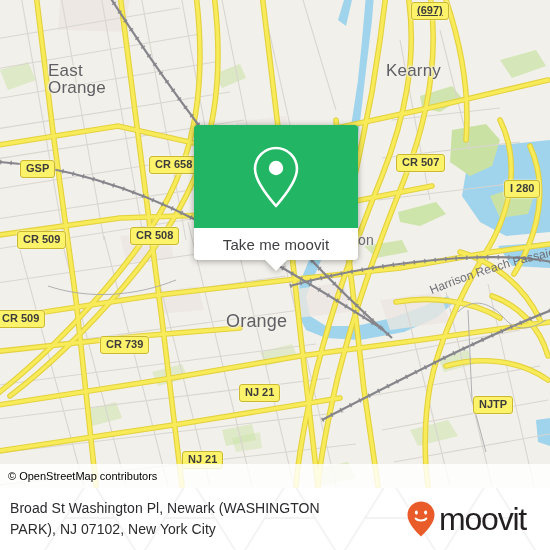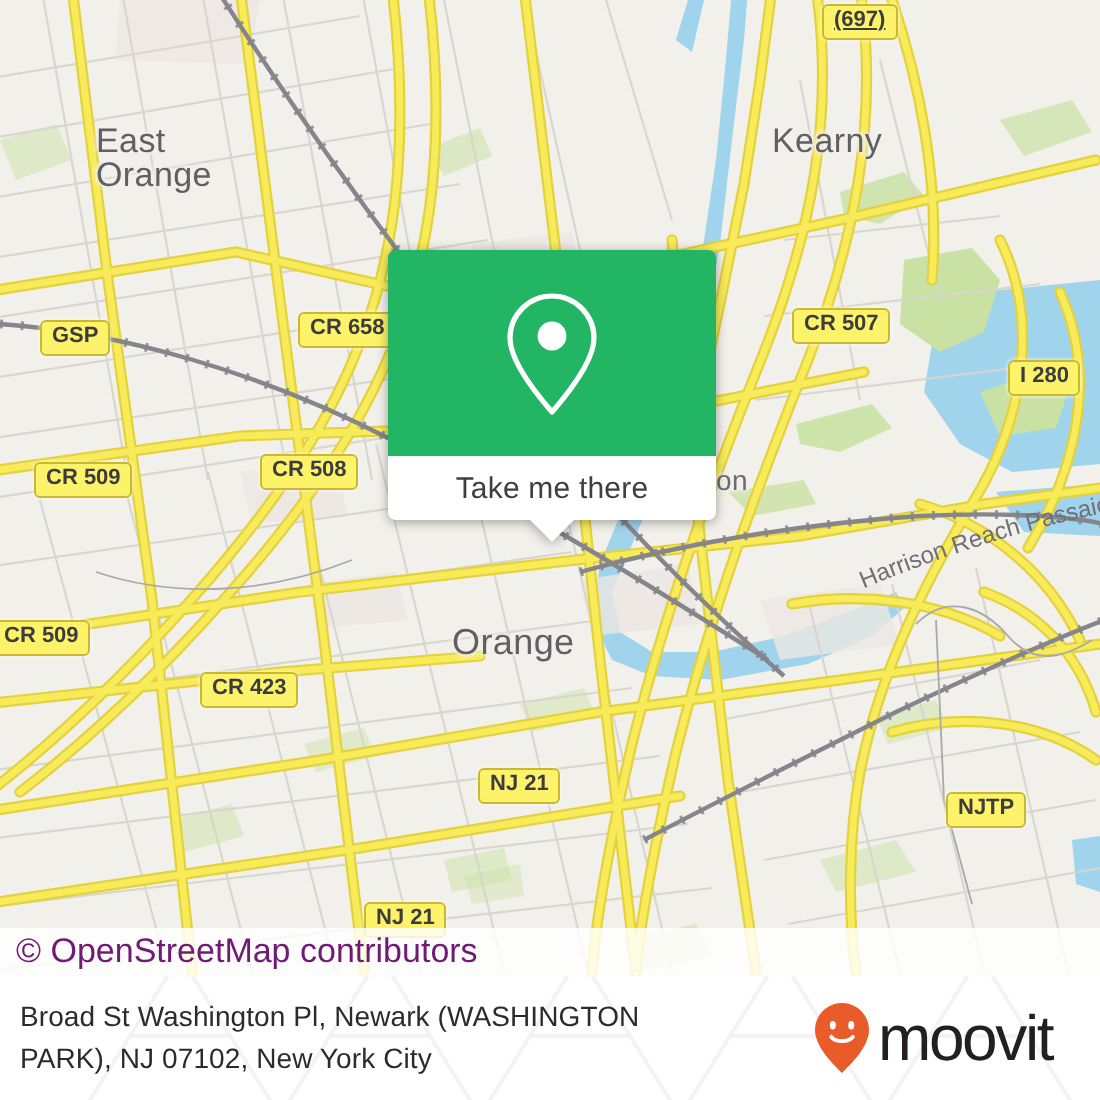--- a/index.html
+++ b/index.html
@@ -35,21 +35,21 @@
 
   
   .rivertext{font-size:12px;fill:#6f6f76;font-family:"Liberation Sans",sans-serif;}
 
   
   .attrib{
     position:absolute;left:0;bottom:0;width:550px;height:24px;
     background:rgba(255,255,255,.82);
     display:flex;align-items:center;
   }
-  .attrib span{font-size:17px;color:#701a75;padding-left:8px;font-family:"Liberation Sans",sans-serif;}
+  .attrib span{font-size:11px;color:#000000;padding-left:8px;font-family:"Liberation Sans",sans-serif;}
 
   
   .card{
     position:absolute;left:194px;top:125px;width:164px;
     border-radius:4px;overflow:visible;
     filter:drop-shadow(0 1px 3px rgba(0,0,0,.35));
   }
   .card-top{
     height:103px;background:#22b563;border-radius:4px 4px 0 0;
     display:flex;align-items:center;justify-content:center;
@@ -239,34 +239,34 @@
     <div class="mlabel" style="left:358px;top:232px;font-size:14px;">on</div>
 
     <div class="shield" style="left:411px;top:2px;text-decoration:underline;">(697)</div>
     <div class="shield" style="left:149px;top:139px;margin-top:17px;">CR 658</div>
     <div class="shield" style="left:396px;top:154px;">CR 507</div>
     <div class="shield" style="left:504px;top:180px;">I 280</div>
     <div class="shield" style="left:20px;top:160px;">GSP</div>
     <div class="shield" style="left:17px;top:231px;">CR 509</div>
     <div class="shield" style="left:130px;top:227px;">CR 508</div>
     <div class="shield" style="left:-4px;top:310px;">CR 509</div>
-    <div class="shield" style="left:100px;top:336px;">CR 423</div>
+    <div class="shield" style="left:100px;top:336px;">CR 739</div>
     <div class="shield" style="left:239px;top:384px;">NJ 21</div>
     <div class="shield" style="left:473px;top:396px;">NJTP</div>
     <div class="shield" style="left:182px;top:451px;">NJ 21</div>
 
     <div class="card">
       <div class="card-top">
         <svg width="52" height="66" viewBox="0 0 52 66">
           <path d="M26,4 C14.4,4 5,13.4 5,25 C5,37.5 19.5,54.5 26,62 C32.5,54.5 47,37.5 47,25 C47,13.4 37.6,4 26,4 Z" fill="none" stroke="#ffffff" stroke-width="2.6" stroke-linejoin="round"></path>
           <circle cx="26" cy="24" r="7.2" fill="#ffffff"></circle>
         </svg>
       </div>
       <div class="card-foot">
-        <span class="card-foot-label">Take me there</span>
+        <span class="card-foot-label">Take me moovit</span>
         <span class="card-tail"></span>
       </div>
     </div>
 
     <div class="attrib">
       <span>© OpenStreetMap contributors</span>
     </div>
   </div>
 
   <div class="footer">

